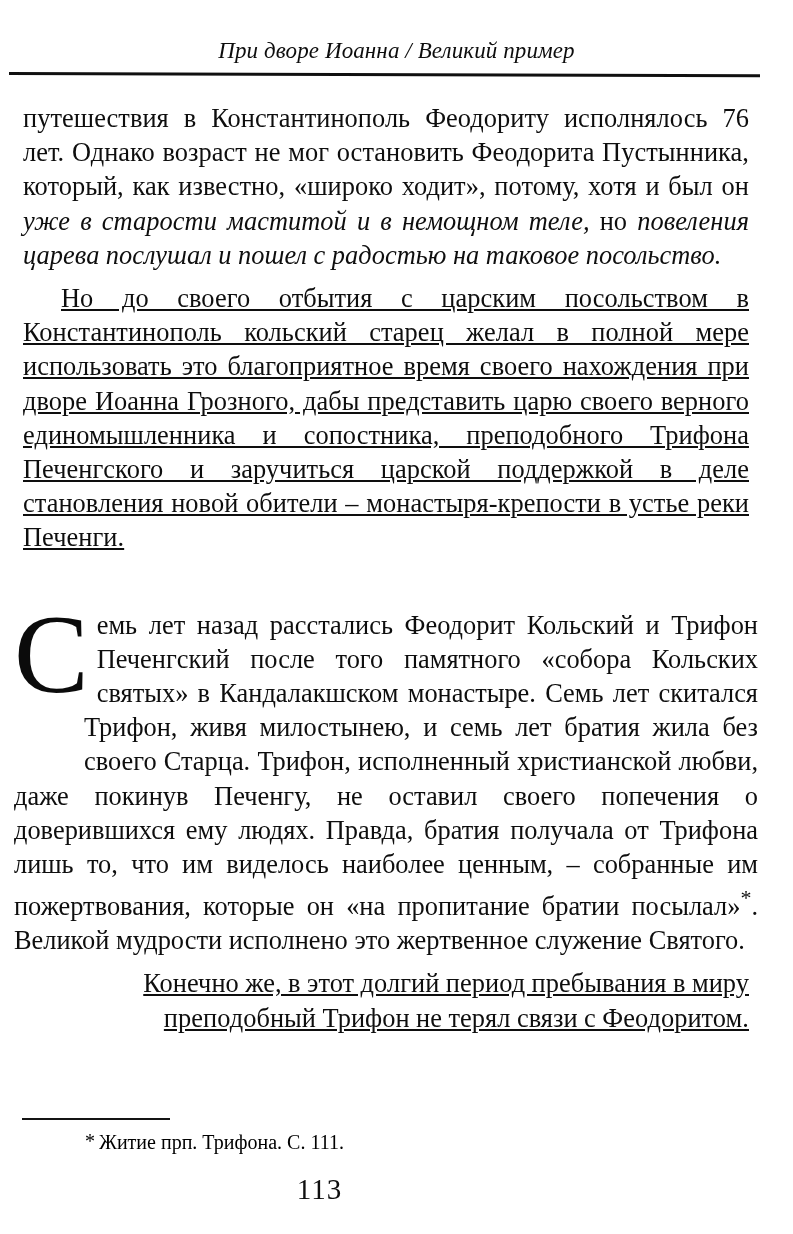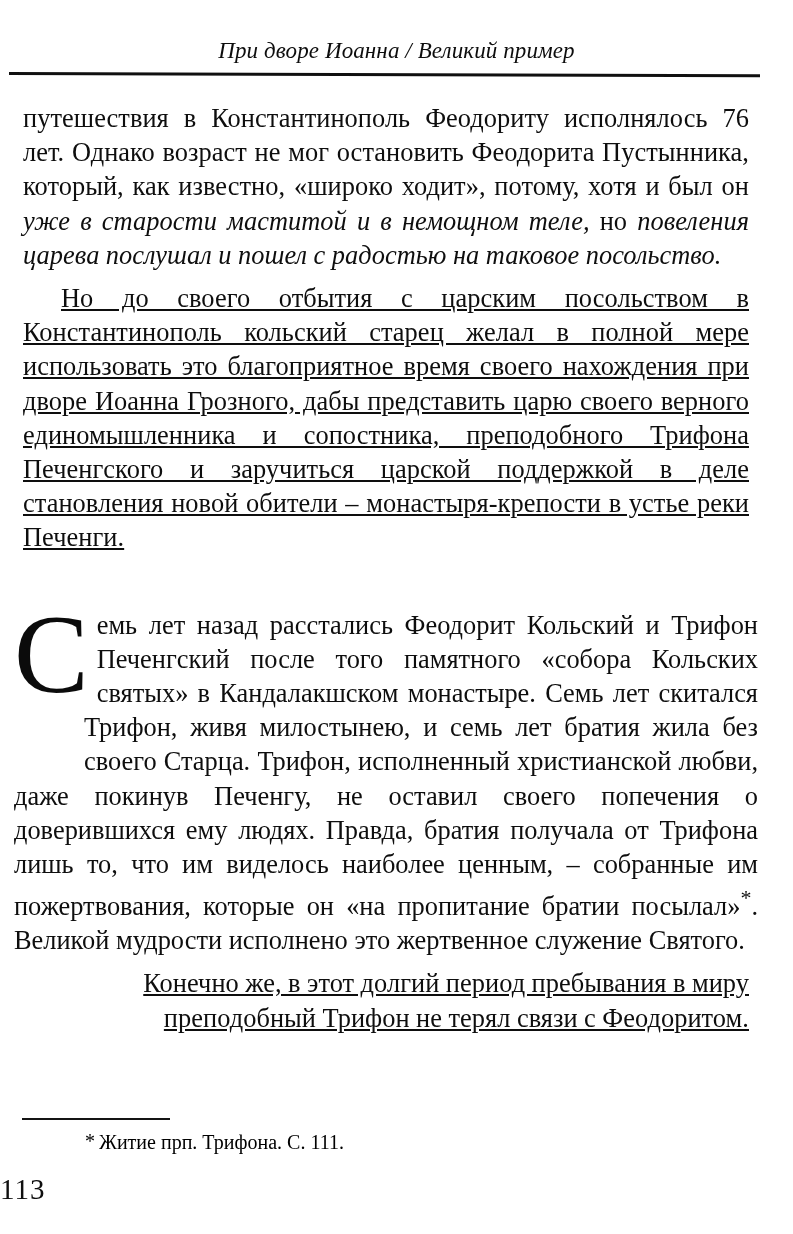--- a/index.html
+++ b/index.html
@@ -133,21 +133,21 @@
     vertical-align: 1px;
     margin-right: 4px;
   }
 
   
   .folio {
     position: absolute;
     left: 0;
     top: 1173px;
     width: 639px;
-    text-align: left;
+    text-align: center;
     font-size: 29px;
     font-weight: 400;
     letter-spacing: 1px;
     color: #0f0f0f;
   }
 </style>
 </head>
 <body>
 
 <div class="page">

